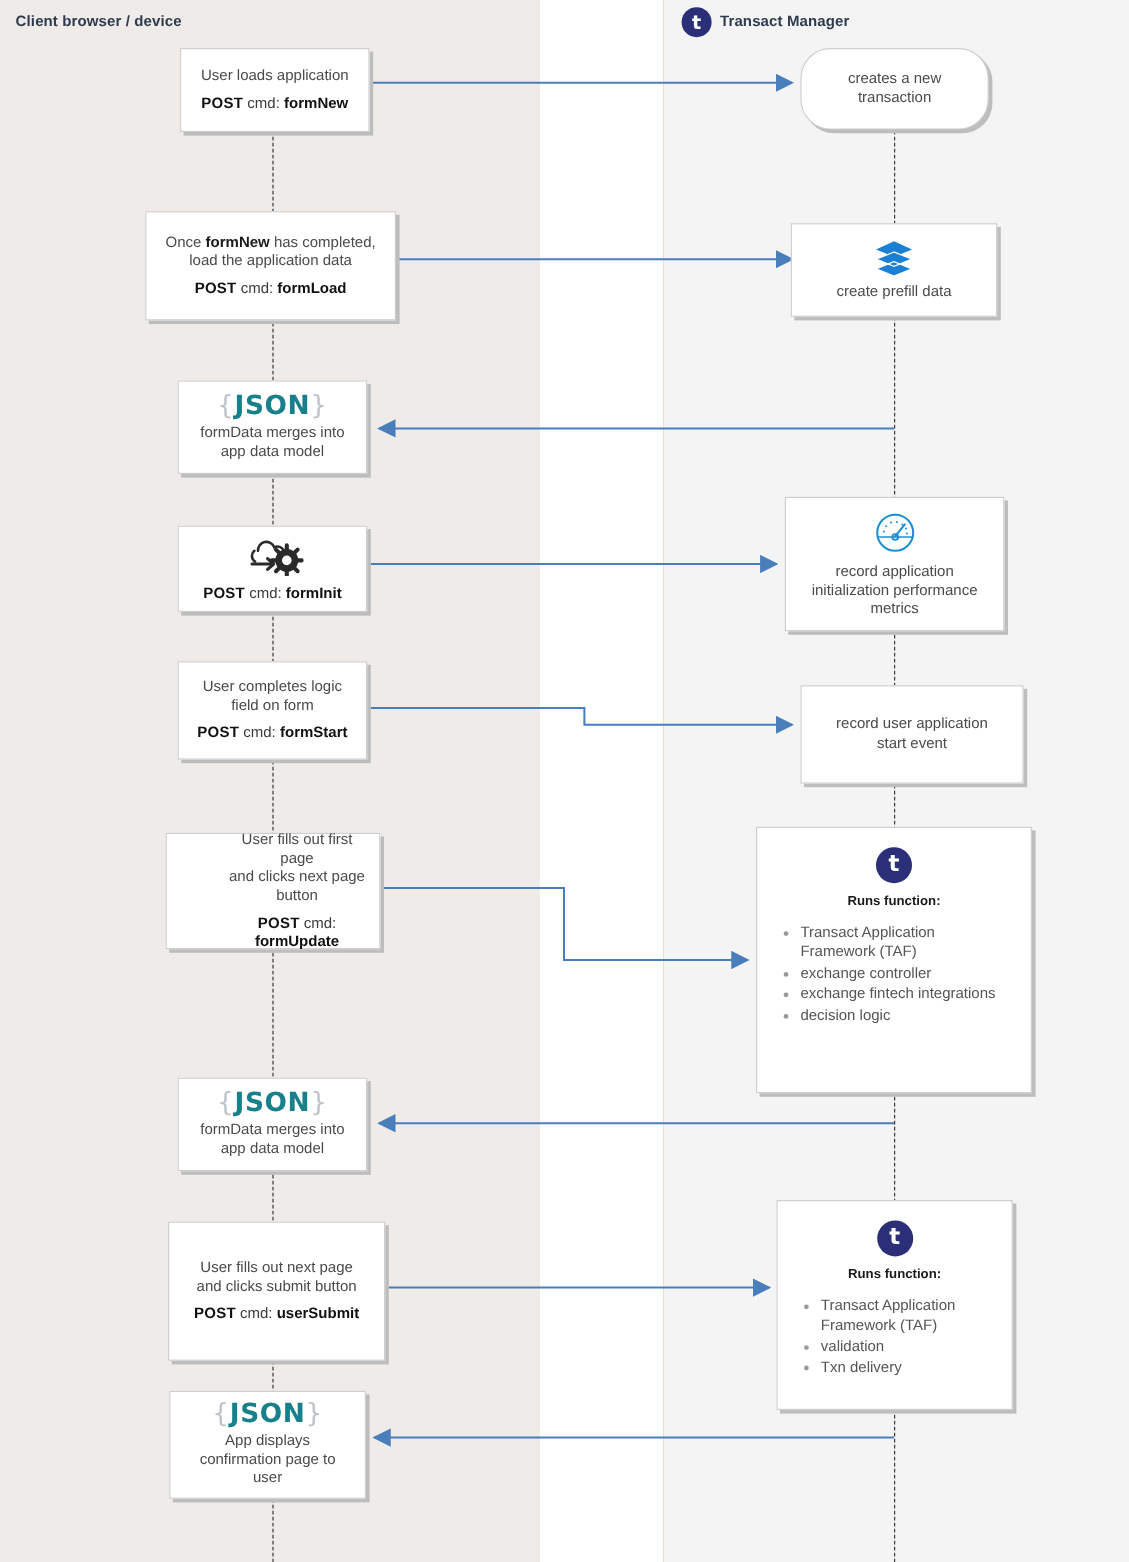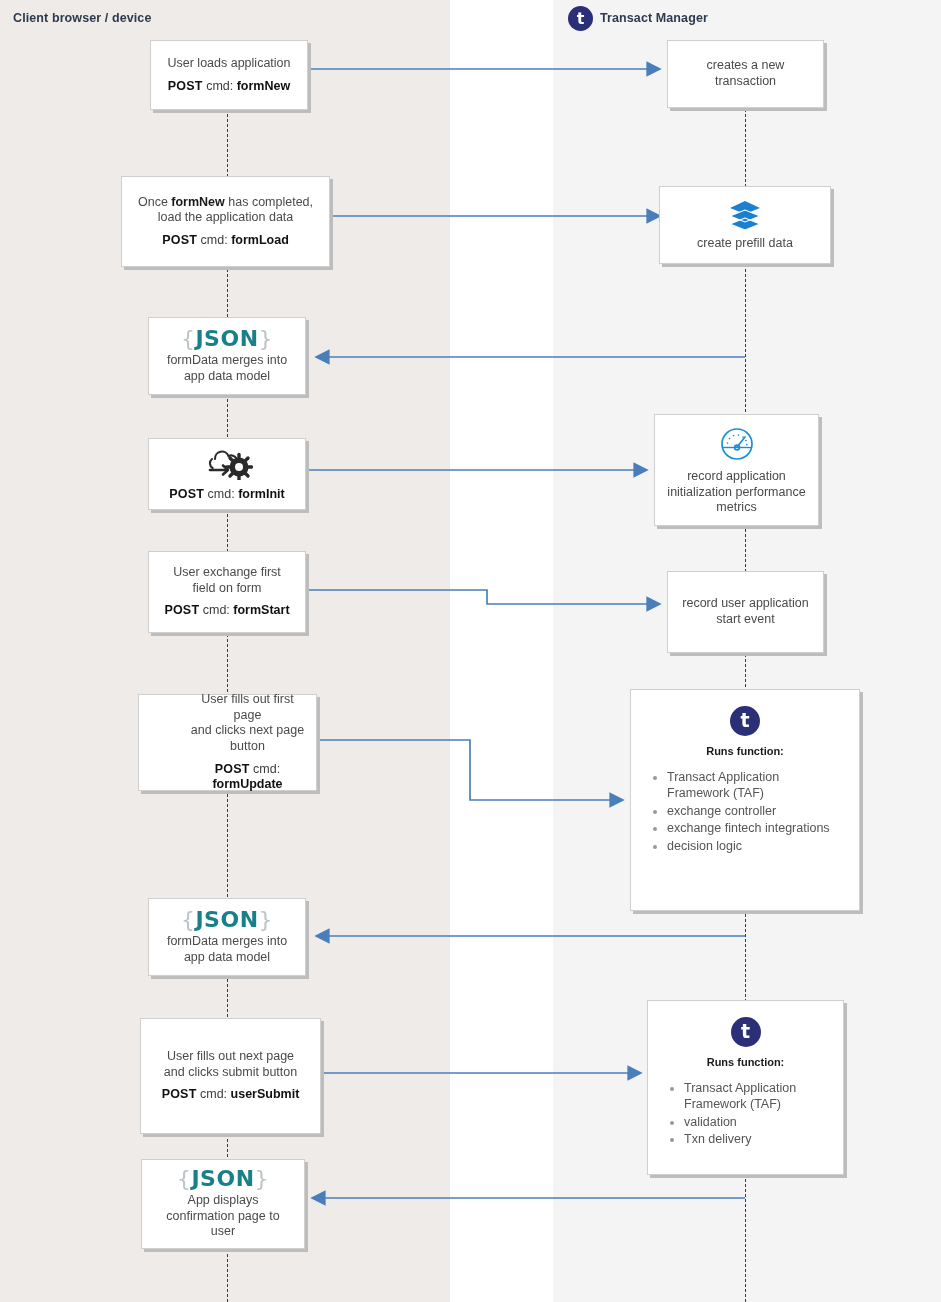--- a/index.html
+++ b/index.html
@@ -121,21 +121,21 @@
     <path d="M324,1073 L641,1073" stroke="#4a7ebb" stroke-width="1.7" fill="none" marker-end="url(#ah)"></path>
 
     <path d="M745,1198 L312,1198" stroke="#4a7ebb" stroke-width="1.7" fill="none" marker-end="url(#ah)"></path>
   </svg>
 
   <div class="node" style="left:150px;top:40px;width:158px;height:70px;">
     <span class="line">User loads application</span>
     <span class="cmd"><span class="post">POST</span> <span>cmd:</span> <span class="name">formNew</span></span>
   </div>
 
-  <div class="node" style="left:667px;top:40px;width:157px;height:68px;">
+  <div class="node" style="left:667px;top:40px;width:157px;height:68px;border-radius:25px;">
     <span class="line">creates a new</span>
     <span class="line">transaction</span>
   </div>
 
   <div class="node" style="left:121px;top:176px;width:209px;height:91px;">
     <span class="line"><span>Once </span><b>formNew</b><span> has completed, load the application data</span></span>
     <span class="cmd"><span class="post">POST</span> <span>cmd:</span> <span class="name">formLoad</span></span>
   </div>
 
   <div class="node" style="left:659px;top:186px;width:172px;height:78px;">
@@ -176,21 +176,21 @@
             <line x1="9" y1="9" x2="6" y2="6"></line>
             <line x1="-9" y1="9" x2="-6" y2="6"></line>
             <line x1="9" y1="-9" x2="6" y2="-6"></line>
           </g>
         </g>
       </svg>
     </span>
     <span class="cmd" style="margin-top:2px;"><span class="post">POST</span> <span>cmd:</span> <span class="name">formInit</span></span>
   </div>
 
-  <div class="node" style="left:654px;top:414px;width:165px;height:112px;">
+  <div class="node" style="left:654px;top:414px;width:183px;height:112px;">
     <span class="iconwrap">
       <svg width="40" height="40" viewBox="0 0 40 40">
         <circle cx="20" cy="20" r="15" fill="none" stroke="#1b8fd4" stroke-width="1.7"></circle>
         <line x1="5" y1="23.5" x2="35" y2="23.5" stroke="#1b8fd4" stroke-width="1.4"></line>
         <line x1="20" y1="23" x2="28" y2="13" stroke="#1b8fd4" stroke-width="1.7" stroke-linecap="round"></line>
         <circle cx="20" cy="23.5" r="2.4" fill="none" stroke="#1b8fd4" stroke-width="1.6"></circle>
         <g fill="#1b8fd4">
           <circle cx="10.5" cy="19" r="0.85"></circle>
           <circle cx="12.5" cy="14.5" r="0.85"></circle>
           <circle cx="16.5" cy="11.5" r="0.85"></circle>
@@ -200,26 +200,26 @@
           <circle cx="29.8" cy="20.5" r="0.85"></circle>
         </g>
       </svg>
     </span>
     <span class="line">record application</span>
     <span class="line">initialization performance</span>
     <span class="line">metrics</span>
   </div>
 
   <div class="node" style="left:148px;top:551px;width:158px;height:82px;">
-    <span class="line">User exchange first</span>
+    <span class="line">User completes logic</span>
     <span class="line">field on form</span>
     <span class="cmd"><span class="post">POST</span> <span>cmd:</span> <span class="name">formStart</span></span>
   </div>
 
-  <div class="node" style="left:667px;top:571px;width:157px;height:82px;">
+  <div class="node" style="left:667px;top:571px;width:186px;height:82px;">
     <span class="line">record user application</span>
     <span class="line">start event</span>
   </div>
 
   <div class="node" style="left:138px;top:694px;width:179px;height:97px;padding-left:48px;">
     <span class="line">User fills out first page</span>
     <span class="line">and clicks next page</span>
     <span class="line">button</span>
     <span class="cmd"><span class="post">POST</span> <span>cmd:</span> <span class="name">formUpdate</span></span>
   </div>

